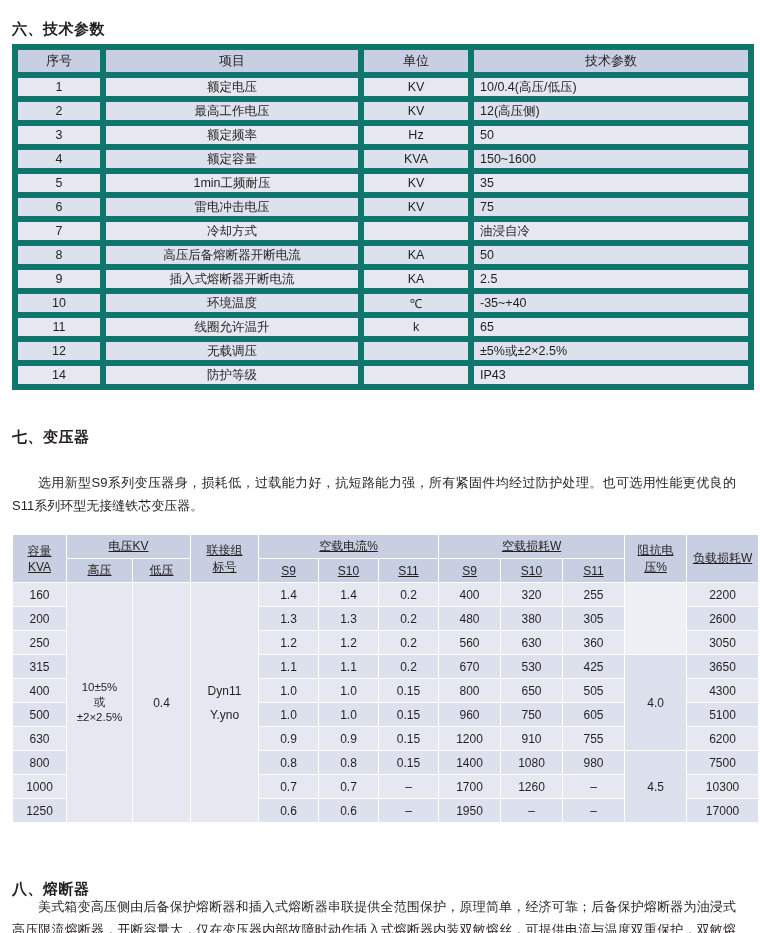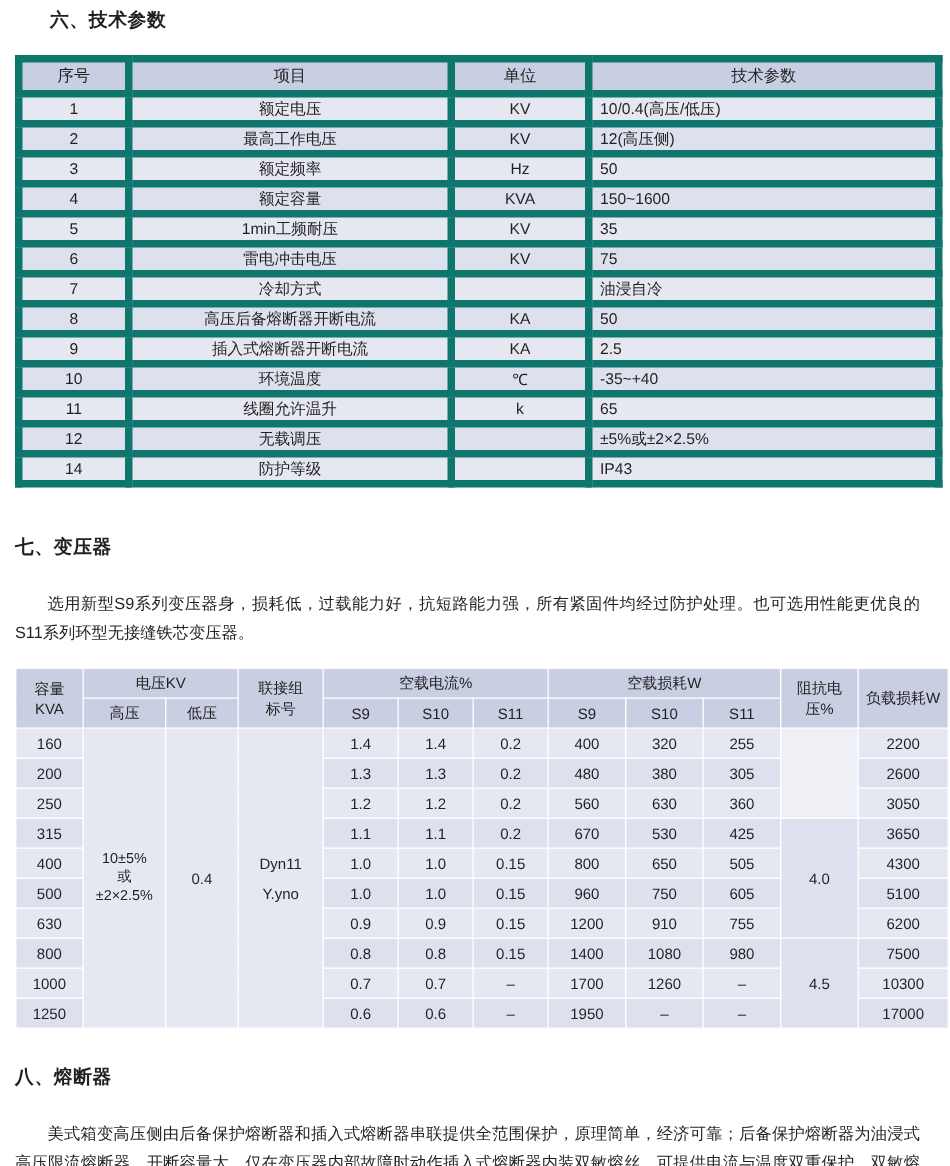--- a/index.html
+++ b/index.html
@@ -24,32 +24,31 @@
     font-size: 15px;
     font-weight: bold;
     color: #231f20;
     margin: 0;
     padding: 0;
     letter-spacing: 0.5px;
   }
   .h-tech {
     position: absolute;
     left: 12px;
-    top: 7px;
-    margin-left: 28px;
+    top: 20px;
   }
   .h-trans {
     position: absolute;
     left: 12px;
     top: 428px;
   }
   .h-fuse {
     position: absolute;
     left: 12px;
-    top: 852px;
+    top: 880px;
   }
 
   
   .tbl-tech {
     position: absolute;
     left: 12px;
     top: 44px;
     width: 736px;
     border-collapse: collapse;
     table-layout: fixed;
@@ -117,20 +116,21 @@
     height: 24px;
     padding: 0 2px;
     box-sizing: border-box;
     text-align: center;
     font-weight: normal;
     color: #231f20;
   }
   .tbl-trans thead th {
     background: #c9cfe3;
     font-size: 12px;
+    text-decoration: underline;
   }
   .tbl-trans tbody td {
     background: #e5e8f1;
   }
   .tbl-trans tbody tr:nth-child(even) td {
     background: #dde1ee;
   }
   .tbl-trans td.spanbox {
     background: #e5e8f1;
   }

